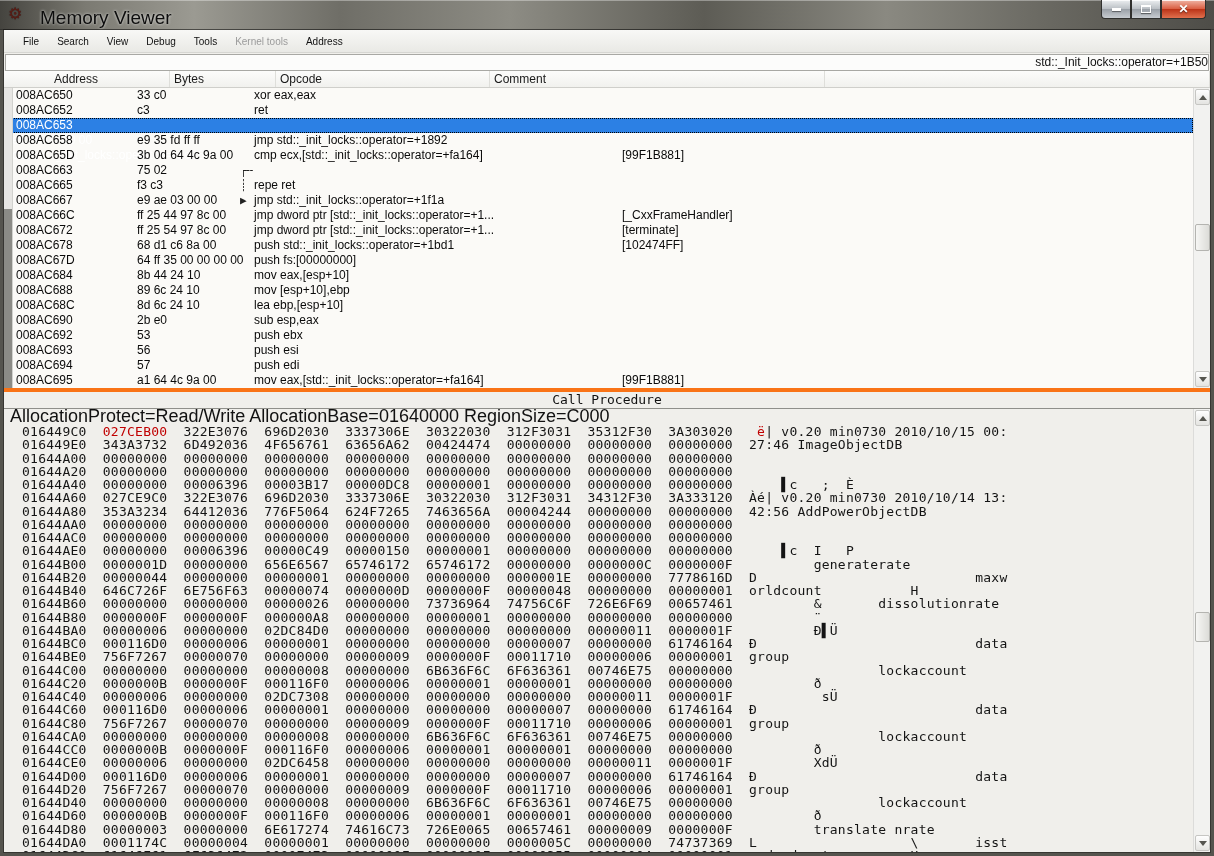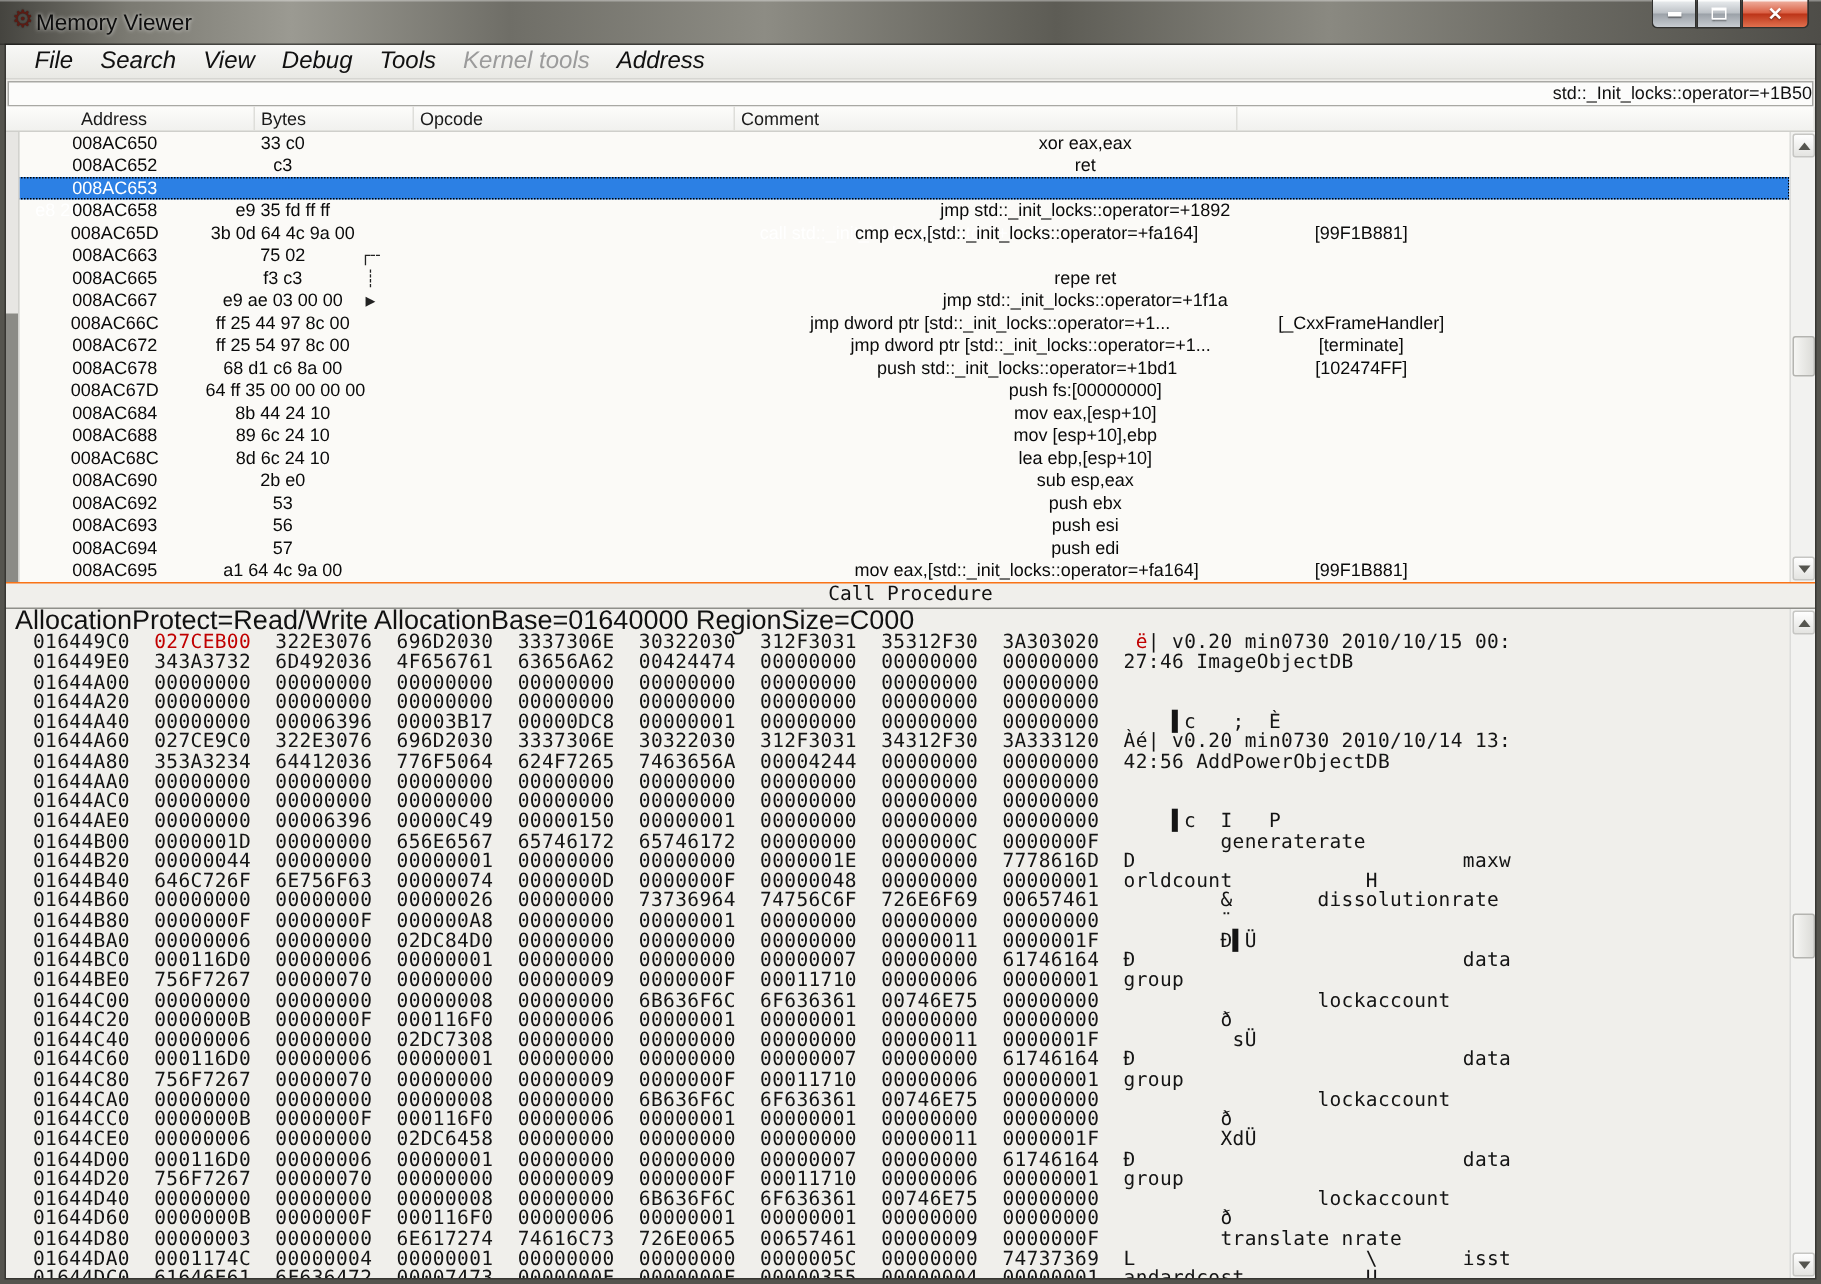--- a/index.html
+++ b/index.html
@@ -10,21 +10,21 @@
   .window { position:absolute; inset:0; }
 
   
   .titlebar {
     position:absolute; top:0; left:0; right:0; height:30px;
     background:linear-gradient(90deg,#45443f 0%,#7b7a72 7%,#9b9a92 16%,#6f6e67 28%,#8d8c84 42%,#5d5c55 58%,#8a8981 73%,#6a6962 86%,#4e4d48 100%);
     box-shadow:inset 0 1px 0 rgba(255,255,255,.35), inset 0 -1px 0 rgba(0,0,0,.25);
   }
   .app-icon { position:absolute; left:8px; top:5px; width:18px; height:18px; font-size:16px; line-height:18px;
     color:#5a1c14; text-shadow:0 0 1px #222; }
-  .title-text { position:absolute; left:24px; top:7px; font-size:15px; color:#0d0d0d;
+  .title-text { position:absolute; left:40px; top:7px; font-size:19px; color:#0d0d0d;
     text-shadow:0 0 3px rgba(255,255,255,.8); }
   .winbtns { position:absolute; top:0; right:8px; display:flex; }
   .winbtn {
     height:19px; width:30px; border:1px solid #30302e; border-top:none;
     background:linear-gradient(#eceff1,#bcc1c6 48%,#9ba1a8 52%,#c7ccd1);
     display:flex; align-items:center; justify-content:center; box-sizing:border-box;
     box-shadow:inset 0 1px 0 rgba(255,255,255,.8);
   }
   .winbtn.first { border-bottom-left-radius:4px; }
   .winbtn.close { width:45px; border-bottom-right-radius:4px;
@@ -40,21 +40,21 @@
     background:#f0efeb; display:flex; flex-direction:column;
     box-shadow:0 0 0 1px rgba(0,0,0,.35);
   }
 
   
   .menubar {
     height:22px; background:linear-gradient(#f8f8f6,#e9e9e5);
     border-bottom:1px solid #d6d6d2; display:flex; align-items:center;
     padding-left:10px; flex:0 0 auto;
   }
-  .menu-item { font-size:16px; color:#111; padding:2px 9px;font-style:italic; }
+  .menu-item { font-size:10px; color:#111; padding:2px 9px; }
   .menu-item.disabled { color:#9b9b9b; }
 
   
   .symbolbar {
     height:15px; margin:1px 1px 0 1px; background:#fcfcfb;
     border:1px solid #a8a8a4; font-size:12px; color:#111;
     text-align:right; line-height:15px; flex:0 0 auto;
   }
 
   
@@ -65,21 +65,21 @@
   .ch-1 { width:106px; }
   .ch-2 { width:214px; }
   .ch-3 { width:335px; }
   .ch-4 { flex:1; }
 
   
   .disasm { position:relative; height:300px; background:#fbfaf7; flex:0 0 auto; }
   .gutter { position:absolute; left:0; top:0; bottom:0; width:8px;
     background:#e7e6e3; border-right:1px solid #d2d2ce; }
   .gutter-pos { position:absolute; left:0; right:0; top:121px; bottom:0; background:#8b8b86; }
-  .drows { position:absolute; left:0; top:0; right:17px; bottom:0; overflow:hidden;text-align:center; }
+  .drows { position:absolute; left:0; top:0; right:17px; bottom:0; overflow:hidden; }
   .drow { height:15px; line-height:15px; display:flex; padding-left:8px; font-size:12px;
     color:#0a0a0a; white-space:pre; }
   .drow .c-a { width:121px; padding-left:4px; flex:0 0 auto; }
   .drow .c-b { width:103px; flex:0 0 auto; }
   .drow .c-j { width:14px; flex:0 0 auto; font-family:"DejaVu Sans Mono", monospace; font-size:11px; color:#222; }
   .drow .c-o { flex:1; }
   .drow .op-text { display:inline-block; min-width:352px; }
   .drow .op-cmt { display:inline-block; margin-left:16px; }
   .drow.selected { background:#2c80e4; color:#fff; outline:1px dotted #000; outline-offset:-1px;flex-direction:column; }
   .drow.selected .c-j { color:#fff; }
@@ -95,21 +95,21 @@
   .tri.up { top:5px; border-left:4px solid transparent; border-right:4px solid transparent; border-bottom:5px solid #55554f; }
   .tri.down { top:5px; border-left:4px solid transparent; border-right:4px solid transparent; border-top:5px solid #55554f; }
   .sb-thumb { position:absolute; left:1px; width:15px;
     background:linear-gradient(90deg,#f6f6f4,#dcdcd8); border:1px solid #b4b4b0;
     border-radius:2px; box-sizing:border-box; }
   .sb-disasm .sb-thumb { top:136px; height:27px; }
   .sb-hex .sb-thumb { top:203px; height:30px; }
 
   
   .callbar { height:16px; flex:0 0 auto; background:#f0efeb;
-    border-top:1px solid #f97316; border-bottom:1px solid #8f8f8a;
+    border-top:4px solid #f97316; border-bottom:1px solid #8f8f8a;
     text-align:center; font-family:"DejaVu Sans Mono", monospace; font-size:13px;
     line-height:15px; color:#111; }
 
   
   .hexpanel { position:relative; flex:1; background:#f0efeb; overflow:hidden; }
   .region-info { height:15px; line-height:15px; font-size:18px; color:#111; padding-left:6px; }
   .hexrows { position:absolute; left:0; top:16px; right:17px; bottom:0; overflow:hidden;
     font-family:"DejaVu Sans Mono", monospace; font-size:13px; line-height:13.25px;
     letter-spacing:.25px; color:#141414; white-space:pre; padding-left:18px; }
   .hex-row { height:13.25px; }

